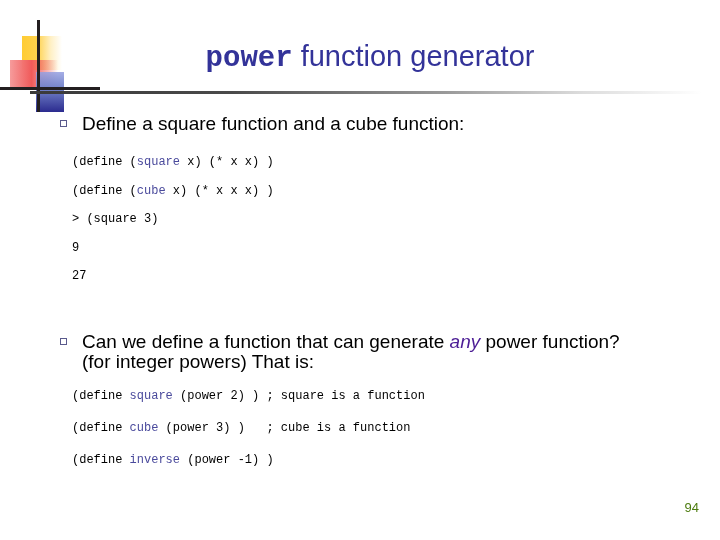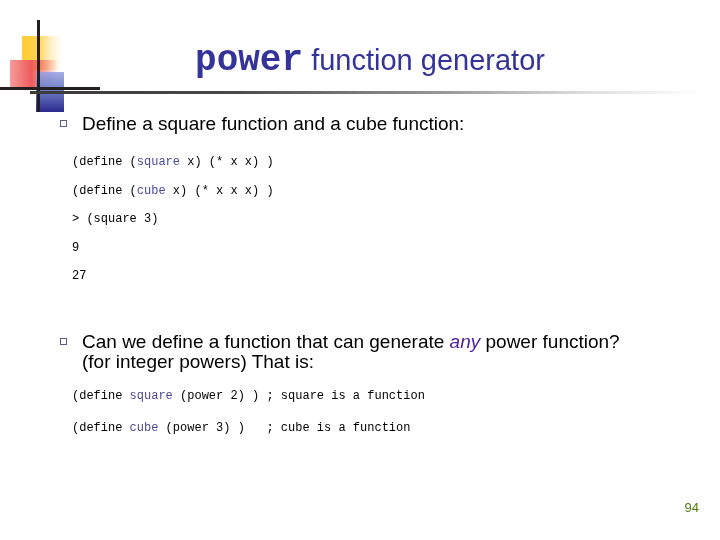--- a/index.html
+++ b/index.html
@@ -70,21 +70,21 @@
     position: absolute;
     left: 60px;
     top: 40px;
     width: 620px;
     text-align: center;
     color: #333399;
     white-space: nowrap;
   }
   #title .mono {
     font-family: "Liberation Mono", "DejaVu Sans Mono", monospace;
-    font-size: 36px;
+    font-size: 29px;
     font-weight: bold;
     letter-spacing: 0px;
   }
   #title .sans {
     font-family: "Liberation Sans", sans-serif;
     font-size: 29px;
     font-weight: normal;
   }
 
   
@@ -191,15 +191,15 @@
 
 <div class="block code" id="code-block-1"><div><span>(define (</span><span class="kw">square</span><span> x) (* x x) )</span></div><div><span>(define (</span><span class="kw">cube</span><span> x) (* x x x) )</span></div><div>&gt; (square 3)</div><div>9</div><div>27</div></div>
 
 <div class="block" id="bullet-2">
   <div class="bullet-row">
     <span class="bullet-mark"></span>
     <span class="bullet-text"><span>Can we define a function that can generate </span><span class="accent-italic">any</span><span> power function?</span><br><span>(for integer powers)  That is:</span></span>
   </div>
 </div>
 
-<div class="block code" id="code-block-2"><div><span>(define </span><span class="kw">square</span><span> (power 2) ) ; square is a function</span></div><div><span>(define </span><span class="kw">cube</span><span> (power 3) )   ; cube is a function</span></div></div>
+<div class="block code" id="code-block-2"><div><span>(define </span><span class="kw">square</span><span> (power 2) ) ; square is a function</span></div><div><span>(define </span><span class="kw">cube</span><span> (power 3) )   ; cube is a function</span></div><div><span>(define </span><span class="kw">inverse</span><span> (power -1) )</span></div></div>
 
 <div id="page-number">94</div>
 
 </body></html>

